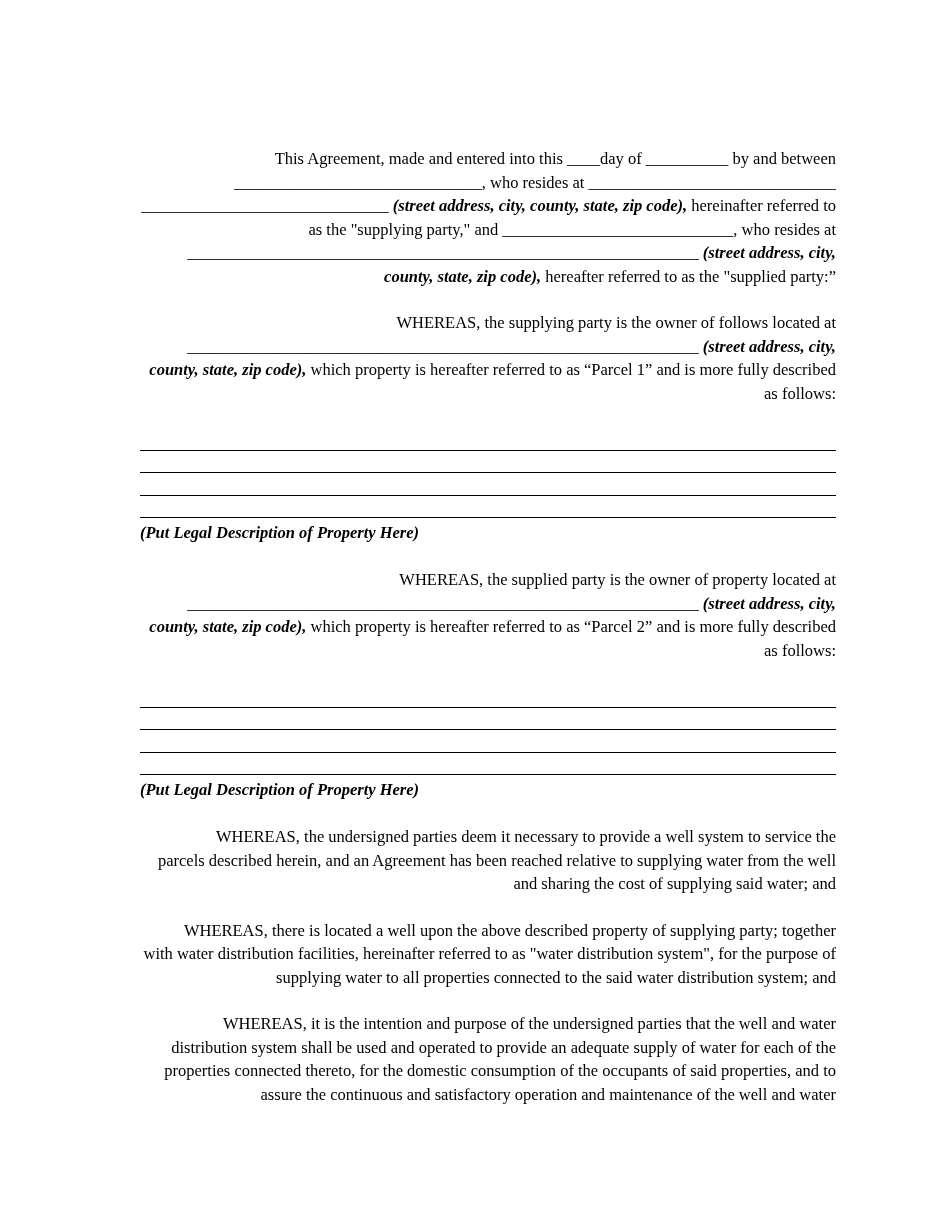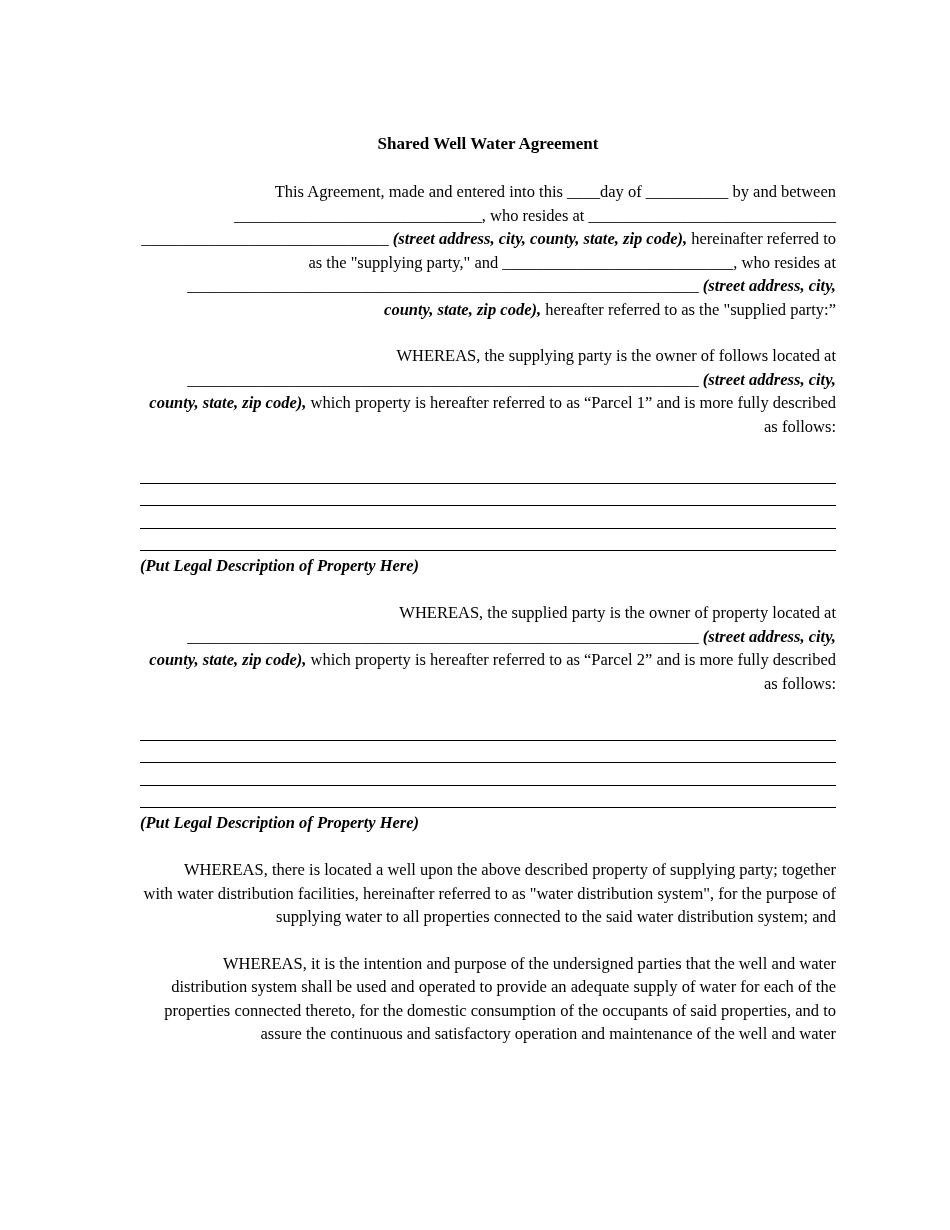--- a/index.html
+++ b/index.html
@@ -52,21 +52,20 @@
     text-align: left;
     line-height: 23px;
     margin: 3px 0 24px 0;
   }
 </style>
 </head>
 <body>
 
 <div class="page">
 
-  <h1 class="title">Shared Well Water Agreement</h1>
 
   <p class="para"><span>This Agreement, made and entered into this ____day of __________ by and between ______________________________, who resides at ______________________________ ______________________________ </span><span class="bi">(street address, city, county, state, zip code),</span><span> hereinafter referred to as the "supplying party," and ____________________________, who resides at ______________________________________________________________ </span><span class="bi">(street address, city, county, state, zip code),</span><span> hereafter referred to as the "supplied party:”</span></p>
 
   <p class="para"><span>WHEREAS, the supplying party is the owner of follows located at ______________________________________________________________ </span><span class="bi">(street address, city, county, state, zip code),</span><span> which property is hereafter referred to as “Parcel 1” and is more fully described as follows:</span></p>
 
   <div class="ruled-block">
     <div class="ruled-line"></div>
     <div class="ruled-line"></div>
     <div class="ruled-line"></div>
     <div class="ruled-line"></div>
@@ -76,18 +75,19 @@
   <p class="para"><span>WHEREAS, the supplied party is the owner of property located at ______________________________________________________________ </span><span class="bi">(street address, city, county, state, zip code),</span><span> which property is hereafter referred to as “Parcel 2” and is more fully described as follows:</span></p>
 
   <div class="ruled-block">
     <div class="ruled-line"></div>
     <div class="ruled-line"></div>
     <div class="ruled-line"></div>
     <div class="ruled-line"></div>
   </div>
   <div class="caption">(Put Legal Description of Property Here)</div>
 
+  <p class="para">WHEREAS, the undersigned parties deem it necessary to provide a well system to service the parcels described herein, and an Agreement has been reached relative to supplying water from the well and sharing the cost of supplying said water; and</p>
 
   <p class="para">WHEREAS, there is located a well upon the above described property of supplying party; together with water distribution facilities, hereinafter referred to as "water distribution system", for the purpose of supplying water to all properties connected to the said water distribution system; and</p>
 
   <p class="para">WHEREAS, it is the intention and purpose of the undersigned parties that the well and water distribution system shall be used and operated to provide an adequate supply of water for each of the properties connected thereto, for the domestic consumption of the occupants of said properties, and to assure the continuous and satisfactory operation and maintenance of the well and water</p>
 
 </div>
 
 </body></html>

